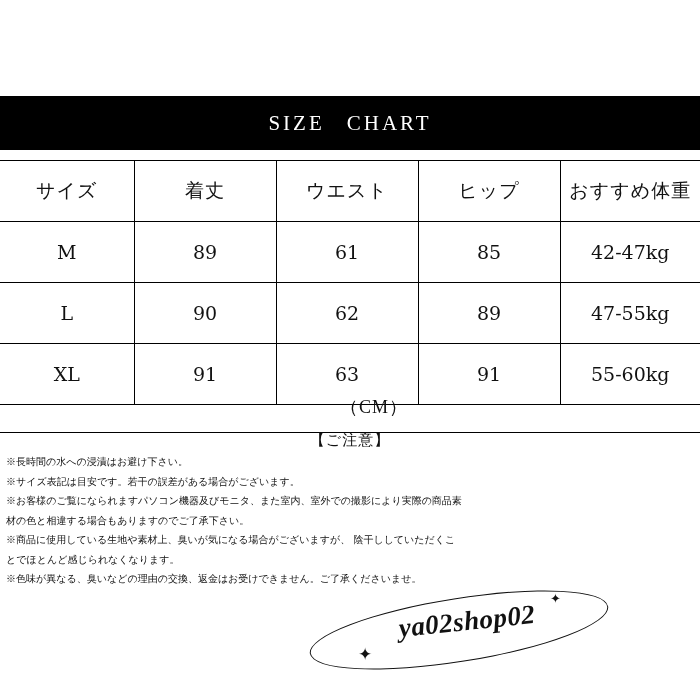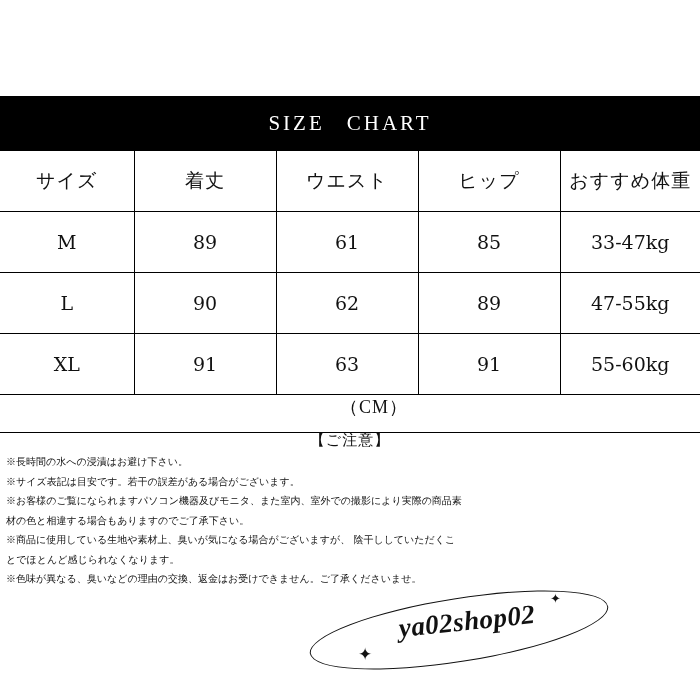--- a/index.html
+++ b/index.html
@@ -35,21 +35,21 @@
     letter-spacing: 3px;
     font-size: 21px;
     font-family: "Liberation Serif", "DejaVu Serif", serif;
   }
   .title-bar .t1 { margin-right: 22px; }
 
   
   .size-table {
     position: absolute;
     left: 0;
-    top: 150px;
+    top: 160px;
     width: 700px;
     border-collapse: collapse;
     table-layout: fixed;
   }
   .size-table td {
     border: 1px solid #000000;
     border-left: none;
     border-right: none;
     text-align: center;
     font-size: 19px;
@@ -182,21 +182,21 @@
         <td class="vline">ヒップ</td>
         <td>おすすめ体重</td>
       </tr>
     </thead>
     <tbody>
       <tr>
         <td class="vline">M</td>
         <td class="vline">89</td>
         <td class="vline">61</td>
         <td class="vline">85</td>
-        <td>33-47kg</td>
+        <td>42-47kg</td>
       </tr>
       <tr>
         <td class="vline">L</td>
         <td class="vline">90</td>
         <td class="vline">62</td>
         <td class="vline">89</td>
         <td>47-55kg</td>
       </tr>
       <tr>
         <td class="vline">XL</td>

